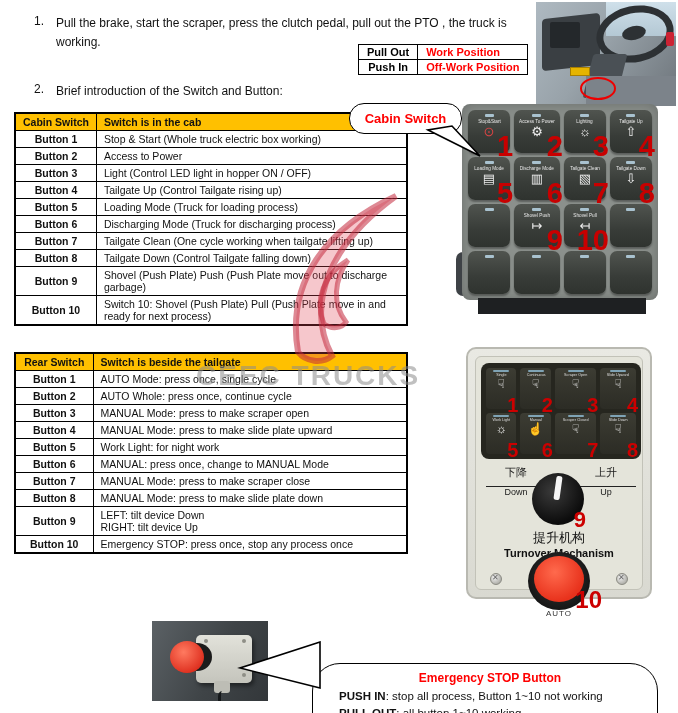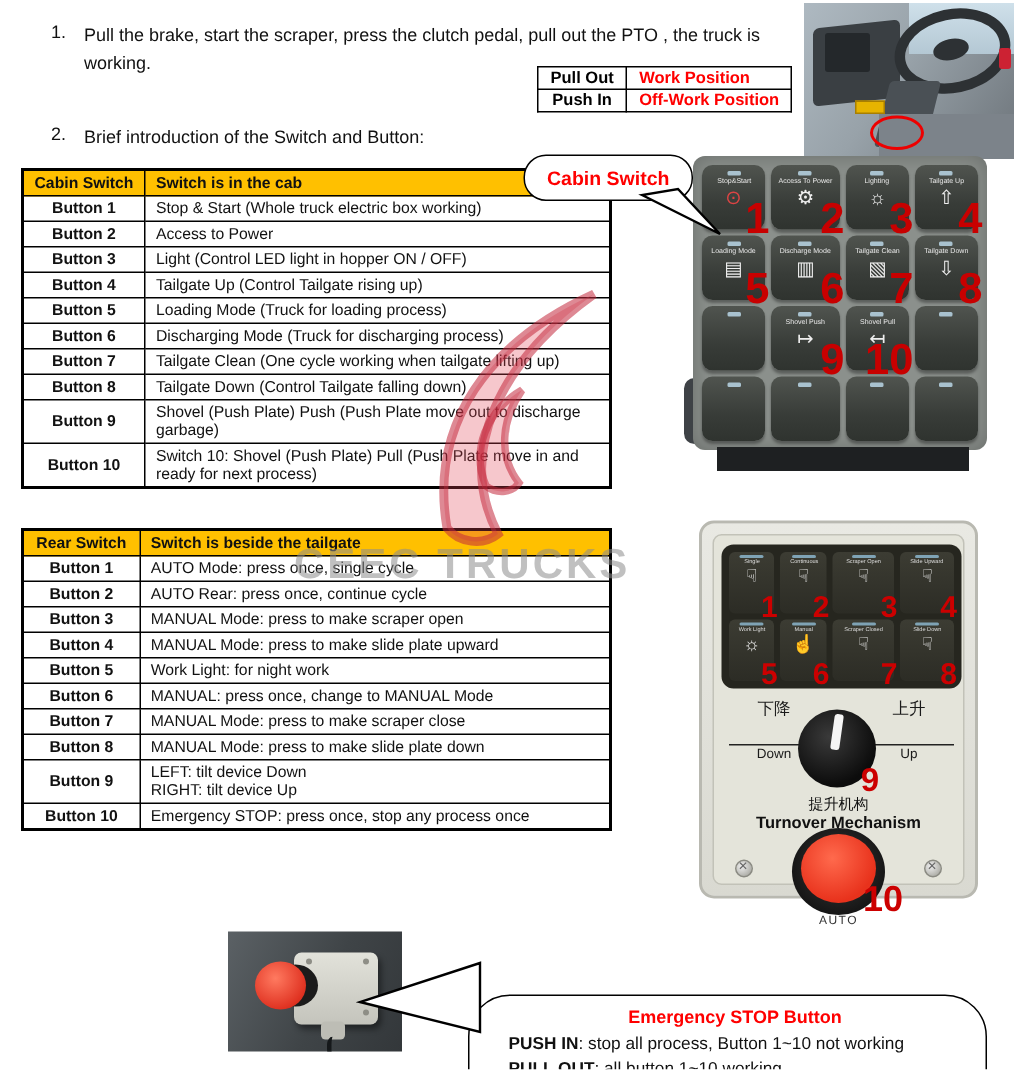--- a/index.html
+++ b/index.html
@@ -89,30 +89,30 @@
   #rear-cluster { position:absolute; left:13px; top:14px; width:160px; height:96px; background:#26261f;
                   border-radius:8px; padding:5px; display:grid; grid-template-columns:repeat(4,1fr);
                   grid-template-rows:repeat(2,1fr); gap:4px; }
   .rbtn { position:relative; background:linear-gradient(180deg,#3c3c33,#2c2c25); border-radius:4px;
           display:flex; flex-direction:column; align-items:center; }
   .rbtn .rind { width:16px; height:2px; background:#7fa3b5; margin-top:2px; border-radius:1px; }
   .rbtn .rlabel { font-size:6px; color:#ddd; white-space:nowrap; transform:scale(.62); }
   .rbtn .ricon { font-size:12px; color:#eee; line-height:1; }
   .rbtn .rnum { position:absolute; right:-2px; bottom:-6px; font-size:20px; font-weight:bold; color:#cc0000; z-index:5; line-height:1; }
   .updown { position:absolute; width:60px; text-align:center; font-size:9px; color:#1a1a1a; }
-  .updown .cn { display:block; font-size:11px; border-bottom:1px solid #222; padding-bottom:16px; }
+  .updown .cn { display:block; font-size:11px; border-bottom:1px solid #222; padding-bottom:6px; }
   #lbl-down { left:18px; top:116px; }
   #lbl-up { right:14px; top:116px; }
   #rear-knob { position:absolute; left:64px; top:124px; width:52px; height:52px; border-radius:50%;
                background:radial-gradient(circle at 40% 35%,#3a3a3a,#0c0c0c 70%); }
   #rear-knob .pointer { position:absolute; left:23px; top:3px; width:6px; height:24px; background:#f5f5f5;
                border-radius:2px; transform:rotate(8deg); }
   #rear-knob .knum { position:absolute; right:-2px; bottom:-8px; font-size:22px; font-weight:bold; color:#cc0000; }
   #mech-label { position:absolute; left:0; top:180px; width:100%; text-align:center; color:#111; }
-  #mech-label .cn { font-size:10px; display:block; }
+  #mech-label .cn { font-size:13px; display:block; }
   #mech-label .en { font-size:11px; font-weight:bold; display:block; }
   #stop-btn { position:absolute; left:60px; top:203px; width:62px; height:58px; border-radius:50%;
               background:radial-gradient(circle at 50% 45%,#3a3a3a,#141414 75%); }
   #stop-btn .cap { position:absolute; left:6px; top:4px; width:50px; height:46px; border-radius:50%;
               background:radial-gradient(circle at 42% 35%,#ff6a4d,#e8321c 70%); }
   #stop-btn .snum { position:absolute; right:-12px; bottom:-4px; font-size:24px; font-weight:bold; color:#cc0000; }
   #stop-label { position:absolute; left:0; top:260px; width:100%; text-align:center; font-size:8px; color:#333; letter-spacing:1px; }
   .screw { position:absolute; width:12px; height:12px; border-radius:50%; background:radial-gradient(circle at 35% 35%,#efefef,#9a9a92); border:1px solid #8a8a82; }
   .screw::after { content:"✕"; position:absolute; left:1px; top:-1px; font-size:8px; color:#666; }
   #screw-l { left:22px; top:224px; } #screw-r { right:22px; top:224px; }
@@ -223,21 +223,21 @@
         <tr class="hdr">
       <td class="key">Rear Switch</td>
       <td>Switch is beside the tailgate</td>
     </tr>
     <tr>
           <td class="key">Button 1</td>
           <td>AUTO Mode: press once, single cycle</td>
         </tr>
     <tr>
           <td class="key">Button 2</td>
-          <td>AUTO Rear: press once, continue cycle</td>
+          <td>AUTO Whole: press once, continue cycle</td>
         </tr>
     <tr>
           <td class="key">Button 3</td>
           <td>MANUAL Mode: press to make scraper open</td>
         </tr>
     <tr>
           <td class="key">Button 4</td>
           <td>MANUAL Mode: press to make slide plate upward</td>
         </tr>
     <tr>

